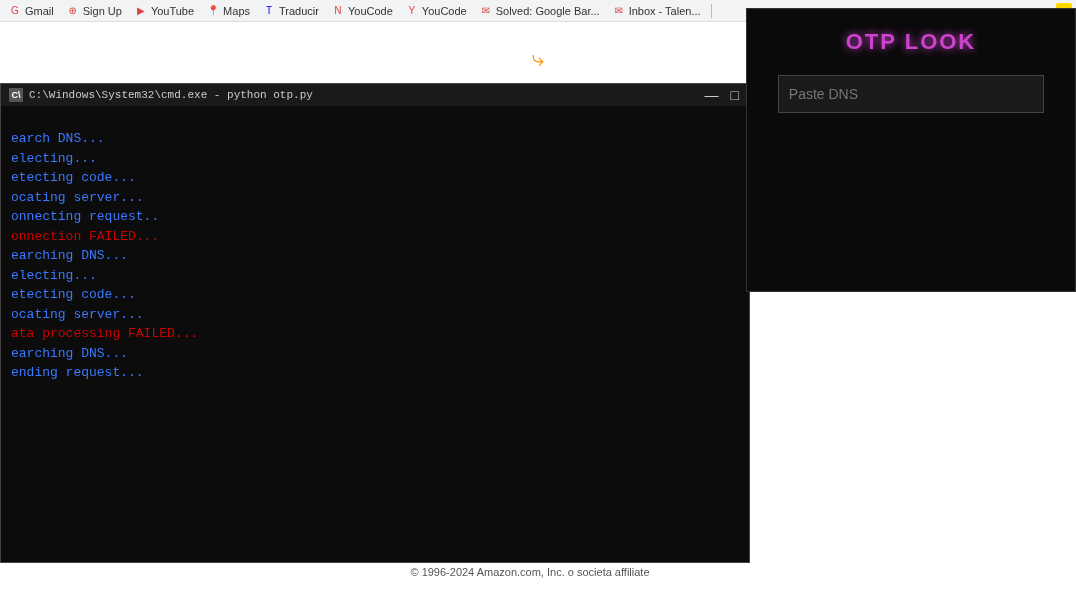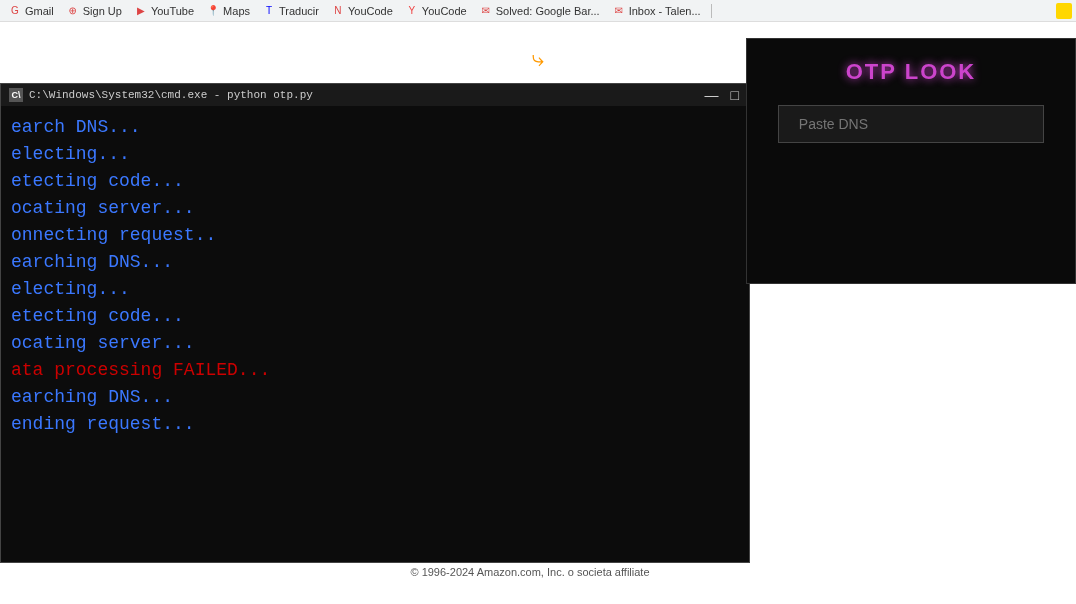--- a/index.html
+++ b/index.html
@@ -148,35 +148,35 @@
     }
     .cmd-btn {
       font-size: 14px;
       color: #ccc;
       cursor: pointer;
       line-height: 1;
       padding: 0 2px;
     }
 
     .cmd-body {
-      padding: 8px 10px;
+      padding: 23px 10px;
       font-family: 'Courier New', Lucida Console, monospace;
-      font-size: 18px;
+      font-size: 13px;
       line-height: 1.5;
     }
     .line-blue { color: #3b78ff; }
     .line-red { color: #cc0000; }
 
     
     .otp-overlay {
       position: absolute;
-      top: 38px;
+      top: 8px;
       right: 0;
       width: 330px;
-      height: 246px;
+      height: 284px;
       background: #0a0a0a;
       border: 1px solid #333;
       z-index: 20;
       display: flex;
       flex-direction: column;
       align-items: center;
       padding: 20px 16px;
     }
     .otp-title {
       font-size: 22px;
@@ -186,21 +186,21 @@
       margin-bottom: 20px;
       text-shadow: 0 0 8px #cc44cc;
     }
     .otp-input {
       width: 90%;
       height: 38px;
       background: #1a1a1a;
       border: 1px solid #444;
       color: #888;
       font-size: 14px;
-      padding: 0 20px;
+      padding: 0 10px;
       outline: none;
     }
   </style>
 </head>
 <body>
 
 <div class="browser-toolbar">
 
   <div class="toolbar-tab">
     <span class="tab-icon" style="color:#d44;">G</span>
@@ -259,20 +259,21 @@
       <span class="cmd-btn">—</span>
       <span class="cmd-btn">□</span>
     </div>
   </div>
   <div class="cmd-body">
     <div class="line-blue">earch DNS...</div>
     <div class="line-blue">electing...</div>
     <div class="line-blue">etecting code...</div>
     <div class="line-blue">ocating server...</div>
     <div class="line-blue">onnecting request..</div>
+    <div class="line-red">onnection FAILED...</div>
     <div class="line-blue">earching DNS...</div>
     <div class="line-blue">electing...</div>
     <div class="line-blue">etecting code...</div>
     <div class="line-blue">ocating server...</div>
     <div class="line-red">ata processing FAILED...</div>
     <div class="line-blue">earching DNS...</div>
     <div class="line-blue">ending request...</div>
   </div>
 </div>
 

